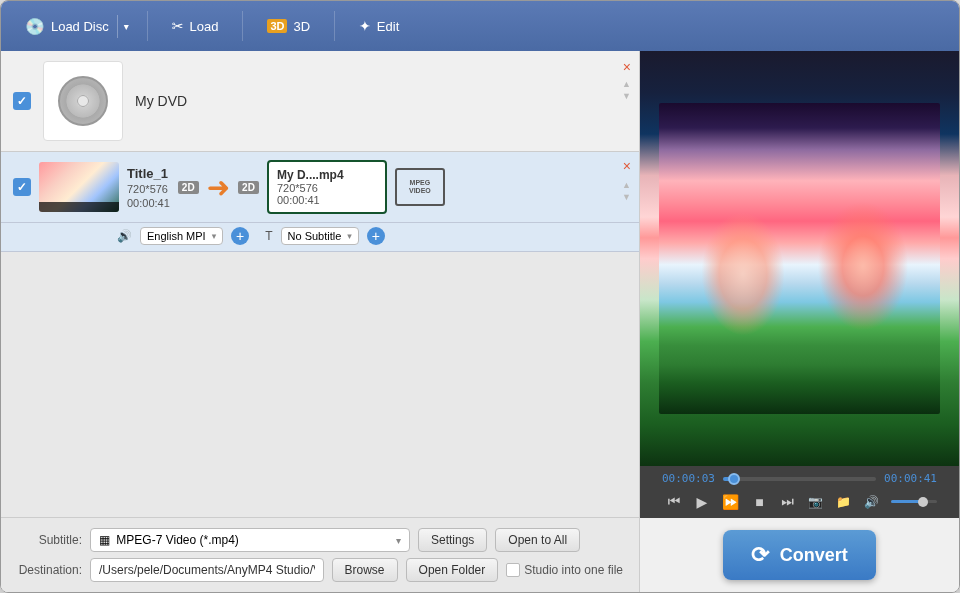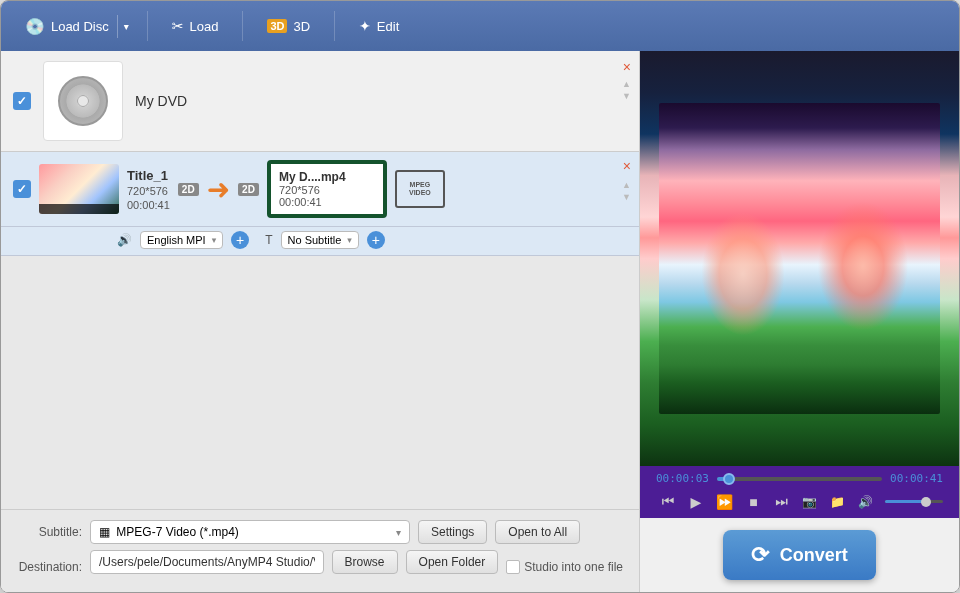--- a/index.html
+++ b/index.html
@@ -258,21 +258,21 @@
       border-radius: 2px;
       font-weight: bold;
     }
     .arrow-right {
       font-size: 28px;
       color: #e87d2a;
       flex-shrink: 0;
     }
     .output-info {
       background: white;
-      border: 4px solid #14532d;
+      border: 2px solid #14532d;
       border-radius: 4px;
       padding: 6px 8px;
       min-width: 120px;
     }
     .output-name { font-size: 12px; font-weight: 600; color: #333; }
     .output-dim { font-size: 11px; color: #555; }
     .output-dur { font-size: 11px; color: #555; }
     .codec-badge {
       width: 50px;
       height: 38px;
@@ -339,21 +339,21 @@
       border-top: 1px solid #ccc;
       padding: 10px 16px;
       flex-shrink: 0;
     }
     .profile-row, .dest-row {
       display: flex;
       align-items: center;
       gap: 8px;
       margin-bottom: 6px;
     }
-    .dest-row { margin-bottom: 8px; align-items: flex-end; }
+    .dest-row { margin-bottom: 0; }
     .profile-label, .dest-label {
       font-size: 12px;
       color: #555;
       min-width: 65px;
       text-align: right;
     }
     .profile-select {
       display: flex;
       align-items: center;
       gap: 6px;
@@ -471,22 +471,22 @@
       content: '';
       position: absolute;
       top: 30%;
       right: 10%;
       width: 35%;
       height: 45%;
       background: radial-gradient(ellipse, rgba(255,180,160,0.9) 0%, rgba(255,120,100,0.7) 30%, transparent 65%);
       border-radius: 60% 50% 60% 50%;
     }
     .preview-controls {
-      background: #4c1d95;
-      padding: 6px 16px;
+      background: #404040;
+      padding: 6px 22px;
     }
     .timeline {
       display: flex;
       align-items: center;
       gap: 8px;
       margin-bottom: 6px;
     }
     .time-text {
       font-size: 11px;
       color: #4a90d9;

